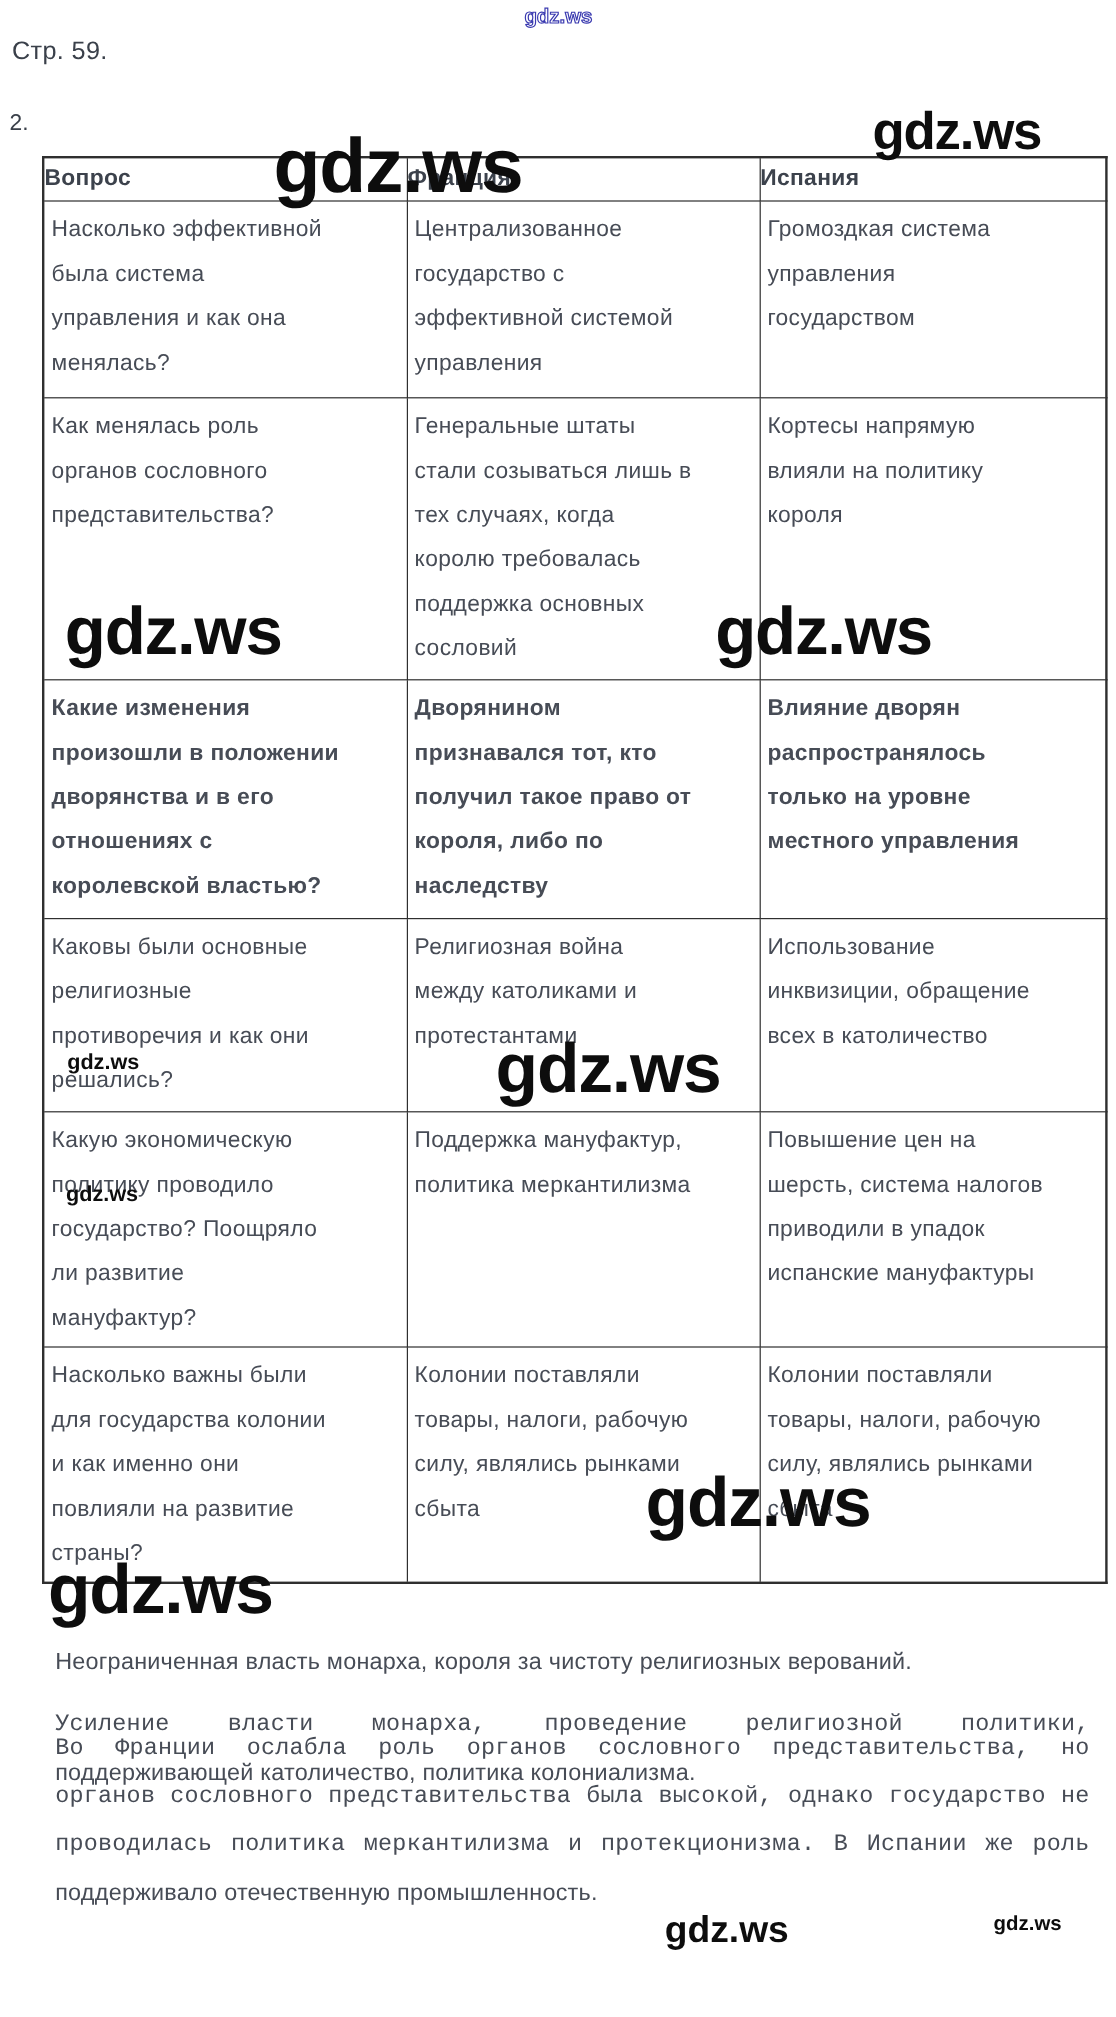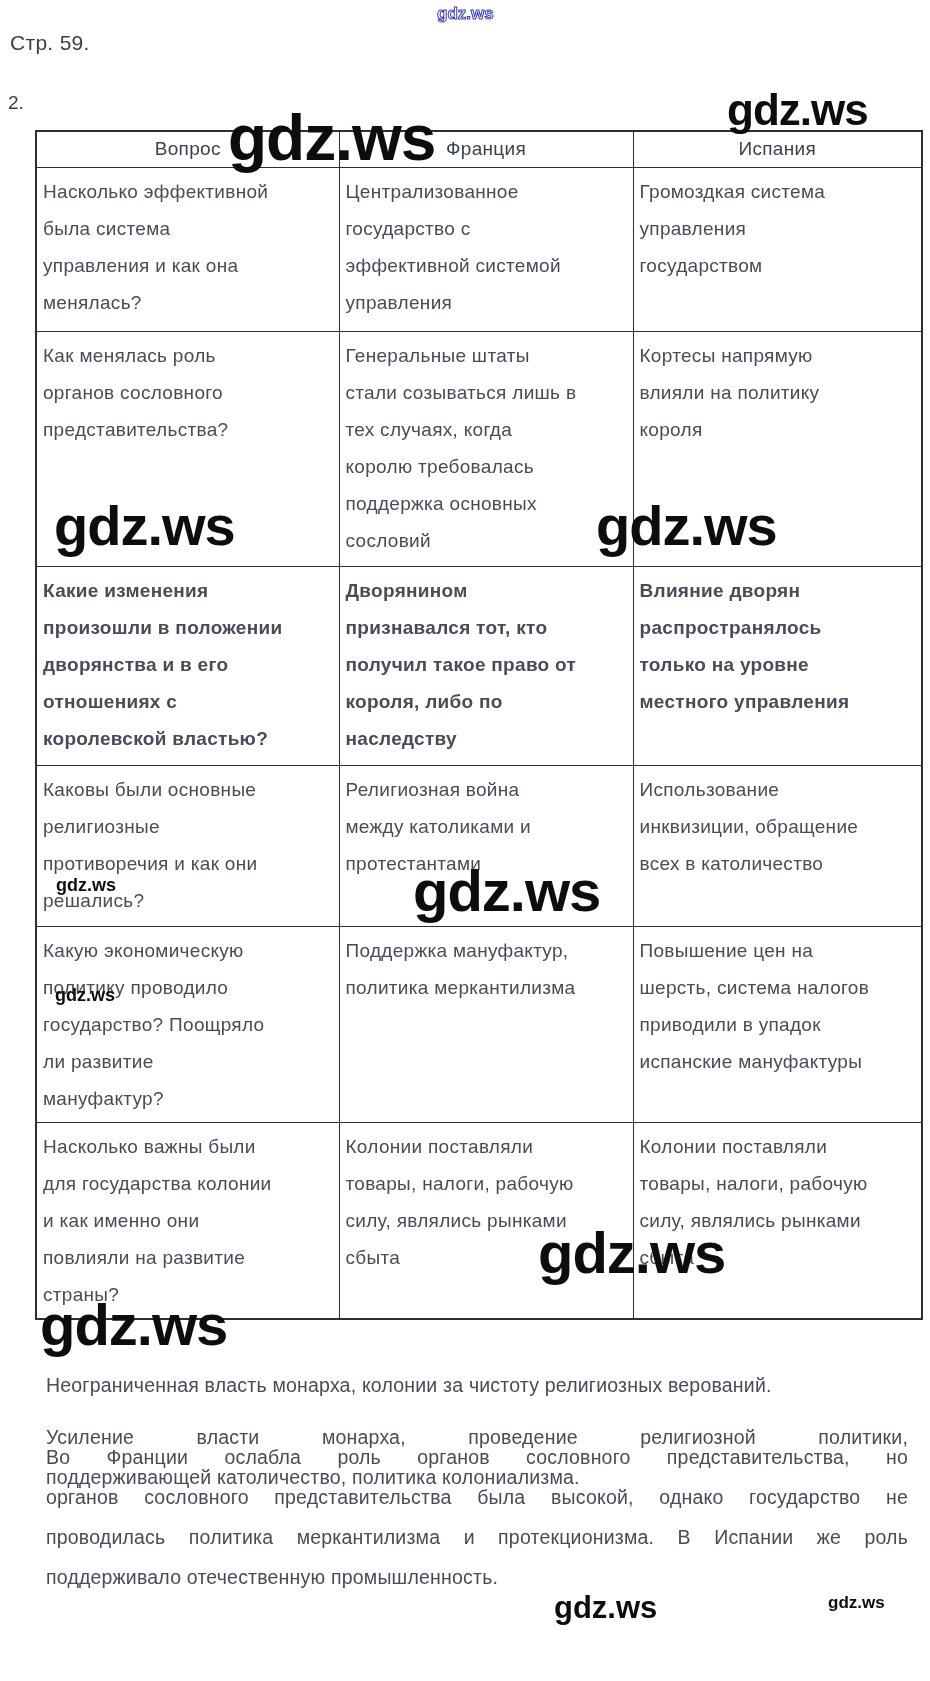--- a/index.html
+++ b/index.html
@@ -11,22 +11,22 @@
   .item-number { position:absolute; left:8px; top:92px; font-size:19px; color:#3a404a; }
 
   
   table.cmp {
     position:absolute; left:35px; top:130px; width:886px;
     border-collapse:collapse; table-layout:fixed;
     border:2px solid #2f2f2f;
   }
   table.cmp th, table.cmp td { border:1px solid #2f2f2f; }
   table.cmp th {
-    font-size:19px; font-weight:400; color:#3c424c; letter-spacing:.3px;
-    text-align:center; vertical-align:middle; padding:2px 0;
+    font-size:19px; font-weight:700; color:#3c424c; letter-spacing:.3px;
+    text-align:left; vertical-align:middle; padding:2px 0;
   }
   table.cmp td {
     font-size:19px; color:#474c56; letter-spacing:.3px;
     text-align:left; vertical-align:top;
     line-height:37px; padding:5px 6px 0 6px;
     white-space:pre-line;
   }
   col.c1 { width:303px; } col.c2 { width:294px; } col.c3 { width:289px; }
   tr.hr  { height:36px; }
   tr.r0 { height:164px; } tr.r1 { height:235px; } tr.r2 { height:199px;font-weight:bold; }
@@ -46,21 +46,21 @@
   .wm-r6-mid     { left:538px; top:1224px; font-size:58px; }
   .wm-below-table{ left:40px;  top:1296px; font-size:58px; }
   .wm-bottom-mid { left:554px; top:1592px; font-size:31px; font-weight:700; letter-spacing:0; }
   .wm-bottom-right{ left:828px; top:1594px; font-size:17px; font-weight:700; letter-spacing:0; }
 
   
   .para { position:absolute; left:46px; width:862px; font-size:19.5px; color:#474c56; letter-spacing:.2px; }
   .p1 { top:1372px; line-height:26px; }
   .p2 { top:1417px; line-height:40px; }
   .p3 { top:1437px; line-height:40px; }
-  .jl { text-align:justify; text-align-last:justify; }
+  .jl { text-align:justify; text-align-last:justify;font-family:Liberation Mono, monospace; }
   .ll { text-align:left; }
 </style>
 </head>
 <body>
 
 <div class="page">
 
   <div class="page-title">Стр. 59.</div>
   <div class="item-number">2.</div>
 
@@ -155,21 +155,21 @@
 силу, являлись рынками
 сбыта</td>
       <td>Колонии поставляли
 товары, налоги, рабочую
 силу, являлись рынками
 сбыта</td>
     </tr>
   </tbody>
     </table>
 
-  <div class="para p1">Неограниченная власть монарха, колонии за чистоту религиозных верований.</div>
+  <div class="para p1">Неограниченная власть монарха, короля за чистоту религиозных верований.</div>
 
   <div class="para p2">
     <div class="jl">Усиление власти монарха, проведение религиозной политики,</div>
     <div class="ll">поддерживающей католичество, политика колониализма.</div>
   </div>
 
   <div class="para p3">
     <div class="jl">Во Франции ослабла роль органов сословного представительства, но</div>
     <div class="jl">органов сословного представительства была высокой, однако государство не</div>
     <div class="jl">проводилась политика меркантилизма и протекционизма. В Испании же роль</div>

